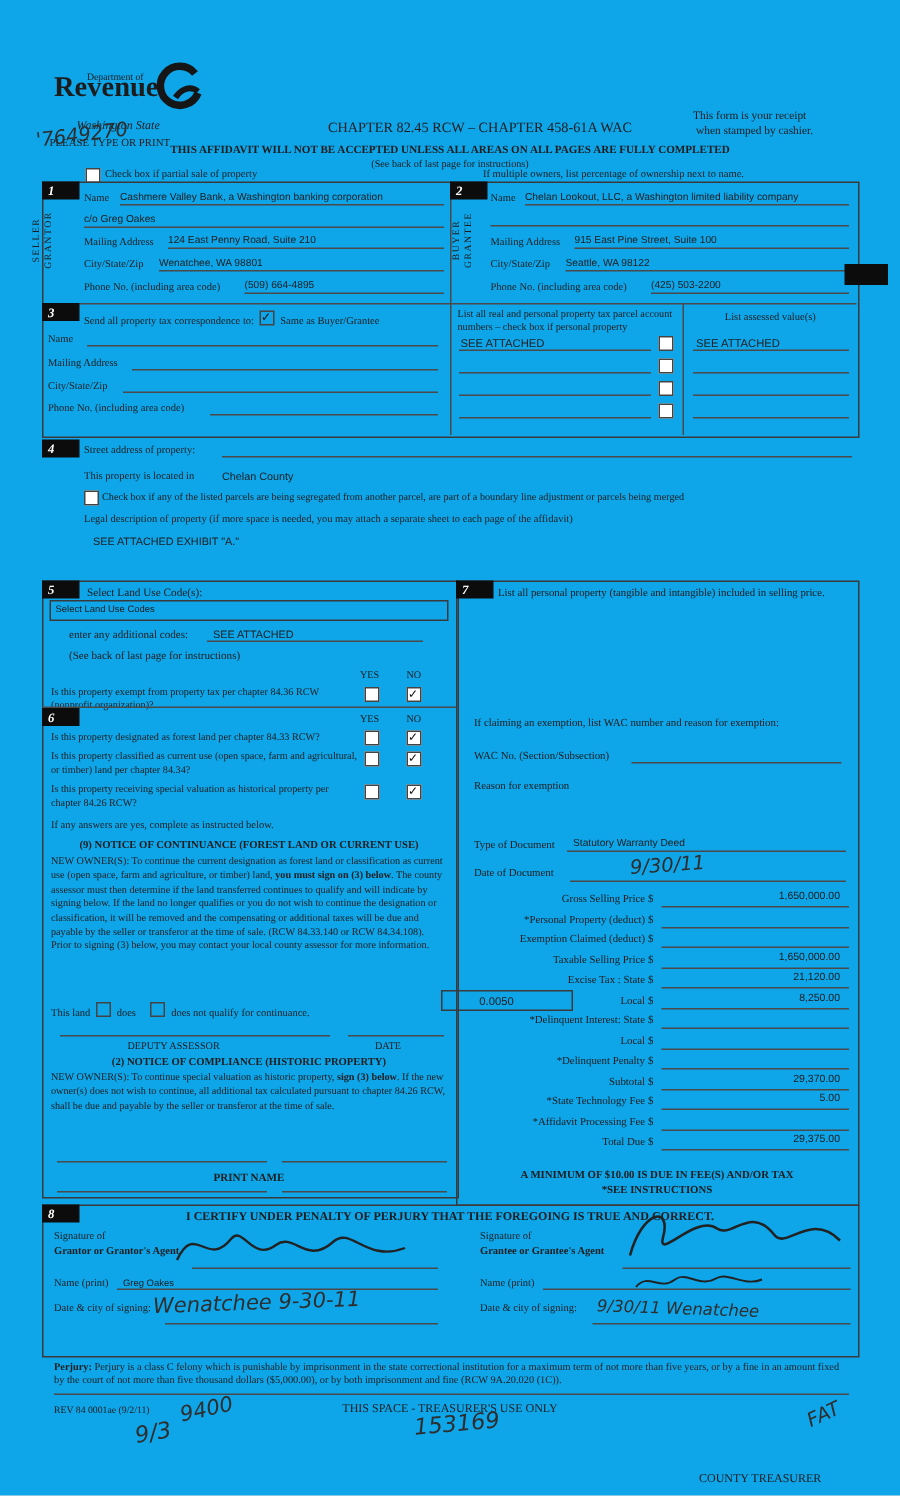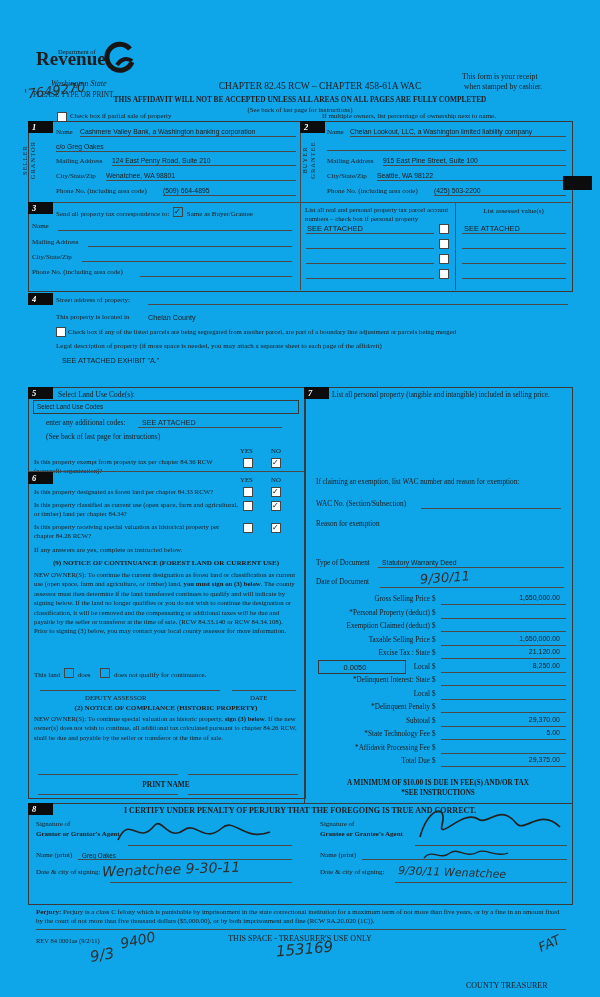--- a/index.html
+++ b/index.html
@@ -241,21 +241,21 @@
       <span class="fee-dollar">$</span>
       <span class="fee-line"></span>
       <span class="fee-value">21,120.00</span>
   </div>
   <div class="fee-row" style="top:663px;">
     <span class="fee-label">Local</span>
       <span class="fee-dollar">$</span>
       <span class="fee-line"></span>
       <span class="fee-value">8,250.00</span>
   </div>
-  <div class="rect" style="left:318px;top:660px;width:72px;height:12px;padding-left:14px;">
+  <div class="rect" style="left:294px;top:660px;width:72px;height:12px;padding-left:14px;">
     <span class="sans ctr" style="position:absolute;left:0;top:2px;width:72px;font-size:7.5px;">0.0050</span>
   </div>
   <div class="fee-row" style="top:676px;">
     <span class="fee-label">*Delinquent Interest: State</span>
       <span class="fee-dollar">$</span>
       <span class="fee-line"></span>
       <span class="fee-value"></span>
   </div>
   <div class="fee-row" style="top:690px;">
     <span class="fee-label">Local</span>

